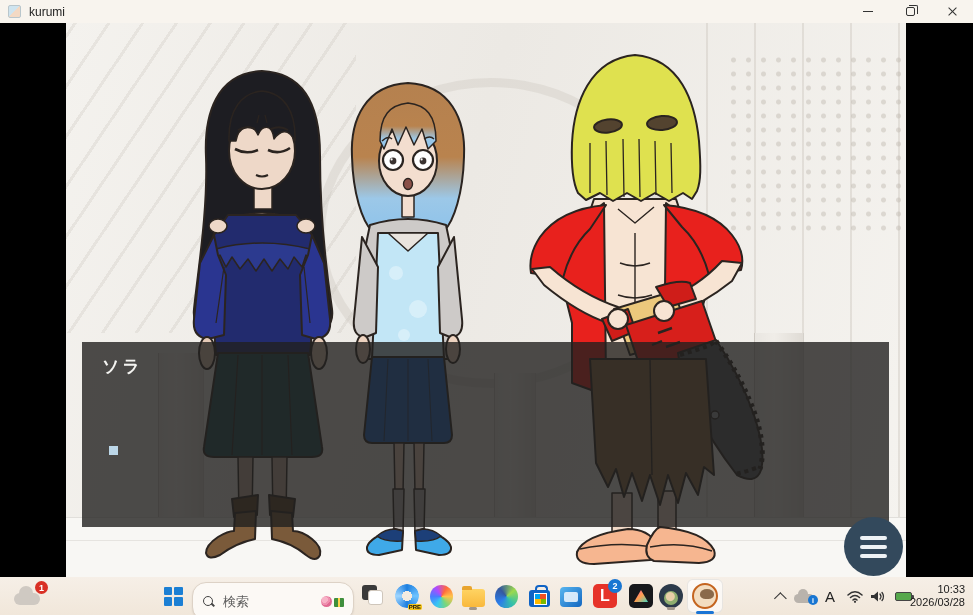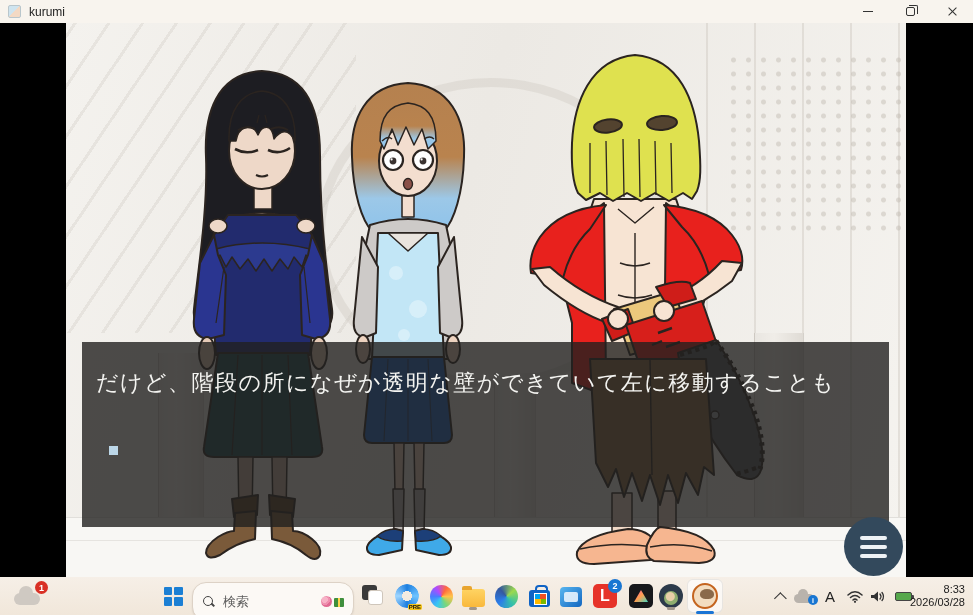--- a/index.html
+++ b/index.html
@@ -257,21 +257,21 @@
         <path d="M594,504 Q638,508 648,527 Q652,539 633,540 L588,538 Q578,534 581,522 Q588,506 594,504 Z" fill="#f6b690"></path>
         <path d="M584,524 Q616,518 646,528" fill="none" stroke-width="1.6"></path>
         <path d="M569,32 C524,36 508,80 506,120 C505,146 508,162 512,170 L520,177 L534,170 L547,178 L561,170 L575,178 L589,170 L603,178 L617,170 L626,176 L631,168 C635,158 635,144 633,118 C629,78 614,36 569,32 Z" fill="#dfe14f"></path>
         <path d="M524,120 L524,170 M540,118 L541,172 M557,116 L558,174 M573,116 L574,174 M589,118 L590,172 M605,120 L606,170" fill="none" stroke-width="1.3"></path>
         <ellipse cx="542" cy="103" rx="14" ry="6.5" fill="#53432f" transform="rotate(-7 542 103)"></ellipse>
         <ellipse cx="596" cy="100" rx="15" ry="7" fill="#53432f" transform="rotate(-4 596 100)"></ellipse>
       </g>
     </svg>
 
     <div class="dialog">
-      <div class="dlg-text">だけど、階段の所になぜか透明な壁ができていて左に移動することも</div>
+      <div class="speaker">ソラ</div>
       <div class="dlg-cursor"></div>
     </div>
 
     <div class="menu-btn">
       <span></span>
         <span></span>
         <span></span>
     </div>
   </div>
 </div>
@@ -387,16 +387,16 @@
   <div class="tray-item" style="left:867px;width:22px;">
     <svg width="16" height="13" viewBox="0 0 16 13">
         <path d="M1,5 L4,5 L8,1.5 L8,11.5 L4,8 L1,8 Z" fill="#333"></path>
         <path d="M10,4 Q12,6.5 10,9 M12,2.5 Q15,6.5 12,10.5" fill="none" stroke="#333" stroke-width="1.3" stroke-linecap="round"></path>
       </svg>
   </div>
   <div class="tray-item" style="left:891px;width:24px;">
     <div class="batt"></div>
   </div>
   <div class="clock">
-    <span>8:33</span>
+    <span>10:33</span>
     <span>2026/03/28</span>
   </div>
 </div>
 
 </body></html>

